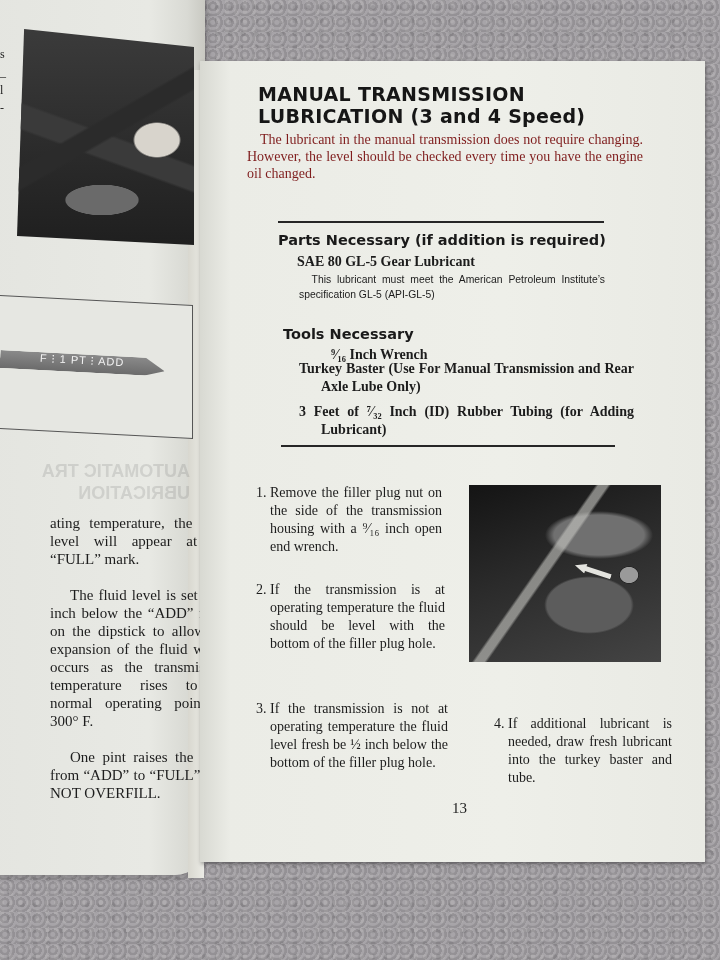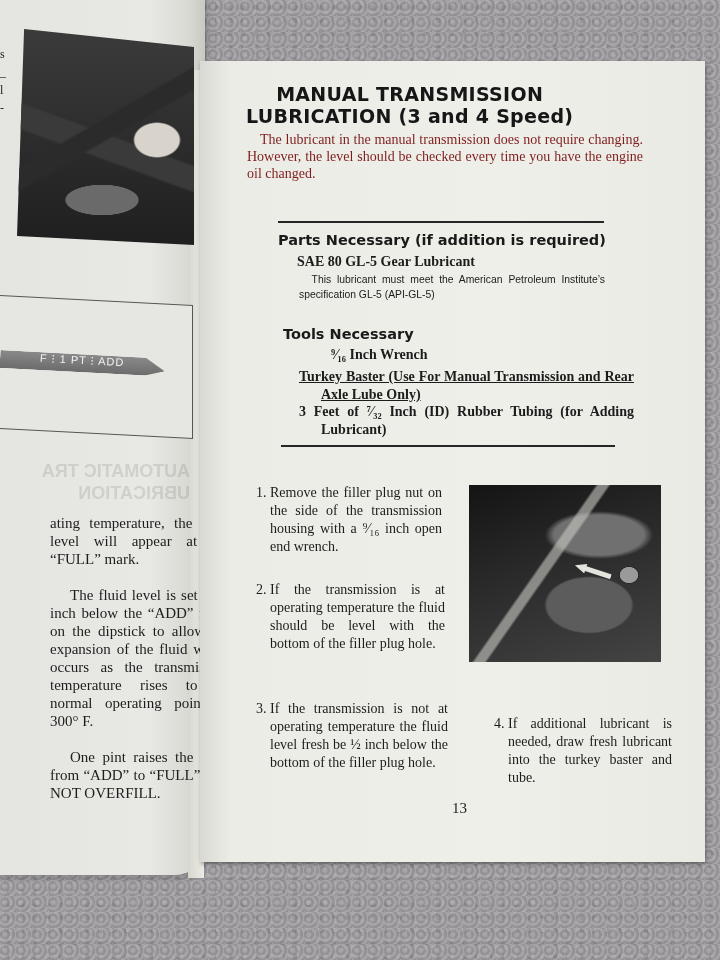--- a/index.html
+++ b/index.html
@@ -72,24 +72,23 @@
   .left-text p { margin: 0 0 18px 0; }
   .left-text .indent { text-indent: 20px; }
 
   
   .right-page {
     position: absolute; left: 200px; top: 61px; width: 505px; height: 801px;
     background: linear-gradient(90deg, #d8d9d2 0%, #ebece6 6%, #eeefe9 60%, #e9eae4 100%);
     box-shadow: 1px 2px 4px rgba(0,0,0,0.35);
   }
   .title {
-    position: absolute; left: 246px; top: 83px;
+    position: absolute; left: 258px; top: 83px;
     font: 900 19px "DejaVu Sans", sans-serif; color: #161616; line-height: 22px;
     letter-spacing: 0.3px;
-    text-align: center;
   }
   .intro {
     position: absolute; left: 247px; top: 131px; width: 396px;
     font: 14px "Liberation Serif", serif; color: #7f1d1d; line-height: 17px; text-align: justify;
   }
   .intro span { display: inline-block; width: 13px; }
   .rule { position: absolute; height: 1.5px; background: #262626; }
   .sect-head {
     position: absolute; font: 14.5px "DejaVu Sans", sans-serif; color: #1a1a1a; font-weight: 600;
   }
@@ -165,21 +164,21 @@
 <div class="rule" style="left:278px; top:221px; width:326px;"></div>
 
 <div class="sect-head" style="left:278px; top:232px;">Parts Necessary (if addition is required)</div>
 <div class="item-bold" style="left:297px; top:253px;">SAE 80 GL-5 Gear Lubricant</div>
 <div class="spec-note">
     <div class="hang" style="padding-left:0;text-indent:14px">This lubricant must meet the American Petroleum Institute’s specification GL-5 (API-GL-5)</div>
   </div>
 
 <div class="sect-head" style="left:283px; top:326px;">Tools Necessary</div>
 <div class="item-bold" style="left:299px; top:346px; width:320px;margin-left:32px;">⁹⁄₁₆ Inch Wrench</div>
-<div class="item-bold hang" style="left:299px; top:368px; width:313px;text-decoration:underline;">Turkey Baster (Use For Manual Transmission and Rear Axle Lube Only)</div>
+<div class="item-bold hang" style="left:299px; top:360px; width:313px;">Turkey Baster (Use For Manual Transmission and Rear Axle Lube Only)</div>
 <div class="item-bold hang" style="left:299px; top:403px; width:313px;">3 Feet of ⁷⁄₃₂ Inch (ID) Rubber Tubing (for Adding Lubricant)</div>
 
 <div class="rule" style="left:281px; top:445px; width:334px;"></div>
 
 <div class="step" style="left:270px; top:484px; width:172px;">
   <span class="num">1.</span>
   <span>Remove the filler plug nut on the side of the transmission housing with a ⁹⁄₁₆ inch open end wrench.</span>
 </div>
 <div class="step" style="left:270px; top:581px; width:175px;">
   <span class="num">2.</span>

